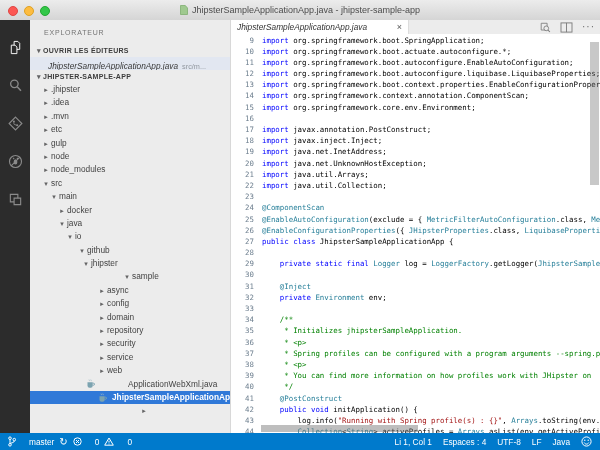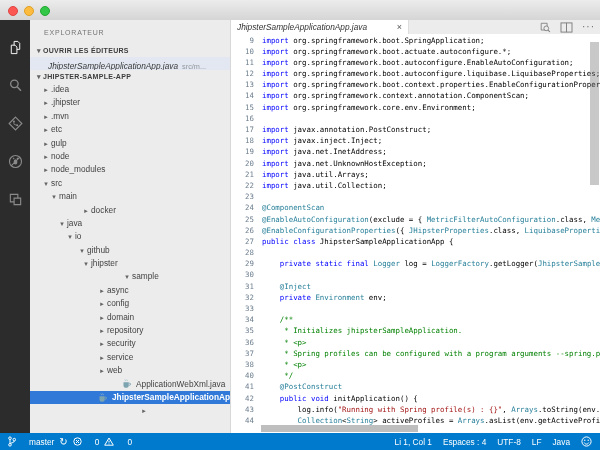--- a/index.html
+++ b/index.html
@@ -68,20 +68,26 @@
 <body>
 
 <div class="window">
 
   <div class="titlebar">
     <div class="traffic">
       <span class="light red"></span>
       <span class="light yellow"></span>
       <span class="light green"></span>
     </div>
+    <div class="win-title">
+      <svg width="8" height="10" viewBox="0 0 8 10">
+          <path d="M.5.5h4.8L7.5 3v6.5H.5z" fill="#9FC98F" stroke="#7FAF70" stroke-width=".8"></path>
+        </svg>
+      <span>JhipsterSampleApplicationApp.java - jhipster-sample-app</span>
+    </div>
   </div>
 
   <div class="main">
 
     <div class="activitybar">
       <div class="act-item">
         <svg width="15" height="15" viewBox="0 0 16 16">
             <path d="M6.5 1.5h4l2 2v6.5h-6z" fill="none" stroke="#FFF"></path>
             <path d="M3.5 5.5h4l2 2v7h-6z" fill="#2C2C2C" stroke="#FFF"></path>
           </svg>
@@ -122,28 +128,28 @@
 
       <div class="oe-row">
         <span class="oe-name">JhipsterSampleApplicationApp.java</span><span class="oe-desc">src/m...</span>
       </div>
 
       <div class="section-header"><span class="twisty">▾</span><span>JHIPSTER-SAMPLE-APP</span></div>
 
       <div class="tree">
           <div class="tree-row" style="padding-left: 12px;">
             <span class="twisty">▸</span>
+            <span class="tlabel">.jhipster</span>
+          </div>
+          <div class="tree-row" style="padding-left: 12px;">
+            <span class="twisty">▸</span>
             <span class="tlabel">.idea</span>
           </div>
           <div class="tree-row" style="padding-left: 12px;">
             <span class="twisty">▸</span>
-            <span class="tlabel">.jhipster</span>
-          </div>
-          <div class="tree-row" style="padding-left: 12px;">
-            <span class="twisty">▸</span>
             <span class="tlabel">.mvn</span>
           </div>
           <div class="tree-row" style="padding-left: 12px;">
             <span class="twisty">▸</span>
             <span class="tlabel">etc</span>
           </div>
           <div class="tree-row" style="padding-left: 12px;">
             <span class="twisty">▸</span>
             <span class="tlabel">gulp</span>
           </div>
@@ -156,21 +162,21 @@
             <span class="tlabel">node_modules</span>
           </div>
           <div class="tree-row" style="padding-left: 12px;">
             <span class="twisty">▾</span>
             <span class="tlabel">src</span>
           </div>
           <div class="tree-row" style="padding-left: 20px;">
             <span class="twisty">▾</span>
             <span class="tlabel">main</span>
           </div>
-          <div class="tree-row" style="padding-left: 28px; margin-left: 24px;">
+          <div class="tree-row" style="padding-left: 28px;">
             <span class="twisty">▸</span>
             <span class="tlabel">docker</span>
           </div>
           <div class="tree-row" style="padding-left: 28px;">
             <span class="twisty">▾</span>
             <span class="tlabel">java</span>
           </div>
           <div class="tree-row" style="padding-left: 36px;">
             <span class="twisty">▾</span>
             <span class="tlabel">io</span>
@@ -208,21 +214,21 @@
             <span class="tlabel">security</span>
           </div>
           <div class="tree-row" style="padding-left: 68px; align-items: center;">
             <span class="twisty">▸</span>
             <span class="tlabel">service</span>
           </div>
           <div class="tree-row" style="padding-left: 68px;">
             <span class="twisty">▸</span>
             <span class="tlabel">web</span>
           </div>
-          <div class="tree-row" style="padding-left: 92px;">
+          <div class="tree-row" style="padding-left: 56px; gap: 28px;">
             <span class="file-ico"><svg width="9" height="10" viewBox="0 0 9 10">
                 <path d="M1.5 3.2h5.2v3.6a2 2 0 0 1-2 2h-1.2a2 2 0 0 1-2-2z" fill="#7BA3B0"></path>
                 <path d="M6.7 4.2h.8a1 1 0 0 1 0 2h-.8" stroke="#7BA3B0" fill="none"></path>
                 <path d="M3 .6c0 .7.6.7.6 1.5M4.8.6c0 .7.6.7.6 1.5" stroke="#9FBCC6" fill="none" stroke-width=".8"></path>
               </svg></span>
             <span class="tlabel">ApplicationWebXml.java</span>
           </div>
           <div class="tree-row selected" style="padding-left: 68px;">
             <span class="file-ico"><svg width="9" height="10" viewBox="0 0 9 10">
                 <path d="M1.5 3.2h5.2v3.6a2 2 0 0 1-2 2h-1.2a2 2 0 0 1-2-2z" fill="#7BA3B0"></path>
@@ -283,20 +289,21 @@
             <div class="code-line"><span class="ln">29</span><span class="tok-p">    </span><span class="tok-k">private static final</span><span class="tok-p"> </span><span class="tok-t">Logger</span><span class="tok-p"> log = </span><span class="tok-t">LoggerFactory</span><span class="tok-p">.getLogger(</span><span class="tok-t">JhipsterSampleApplicationApp</span></div>
             <div class="code-line"><span class="ln">30</span></div>
             <div class="code-line"><span class="ln">31</span><span class="tok-p">    </span><span class="tok-t">@Inject</span></div>
             <div class="code-line"><span class="ln">32</span><span class="tok-p">    </span><span class="tok-k">private</span><span class="tok-p"> </span><span class="tok-t">Environment</span><span class="tok-p"> env;</span></div>
             <div class="code-line"><span class="ln">33</span></div>
             <div class="code-line"><span class="ln">34</span><span class="tok-p">    </span><span class="tok-c">/**</span></div>
             <div class="code-line"><span class="ln">35</span><span class="tok-p">    </span><span class="tok-c"> * Initializes jhipsterSampleApplication.</span></div>
             <div class="code-line"><span class="ln">36</span><span class="tok-p">    </span><span class="tok-c"> * &lt;p&gt;</span></div>
             <div class="code-line"><span class="ln">37</span><span class="tok-p">    </span><span class="tok-c"> * Spring profiles can be configured with a program arguments --spring.profiles.active=your-active-profile</span></div>
             <div class="code-line"><span class="ln">38</span><span class="tok-p">    </span><span class="tok-c"> * &lt;p&gt;</span></div>
+            <div class="code-line"><span class="ln">39</span><span class="tok-p">    </span><span class="tok-c"> * You can find more information on how profiles work with JHipster on</span></div>
             <div class="code-line"><span class="ln">40</span><span class="tok-p">    </span><span class="tok-c"> */</span></div>
             <div class="code-line"><span class="ln">41</span><span class="tok-p">    </span><span class="tok-t">@PostConstruct</span></div>
             <div class="code-line"><span class="ln">42</span><span class="tok-p">    </span><span class="tok-k">public void</span><span class="tok-p"> initApplication() {</span></div>
             <div class="code-line"><span class="ln">43</span><span class="tok-p">        log.info(</span><span class="tok-s">"Running with Spring profile(s) : {}"</span><span class="tok-p">, </span><span class="tok-t">Arrays</span><span class="tok-p">.toString(env.getActiveProfiles()));</span></div>
             <div class="code-line"><span class="ln">44</span><span class="tok-p">        </span><span class="tok-t">Collection</span><span class="tok-p">&lt;</span><span class="tok-t">String</span><span class="tok-p">&gt; activeProfiles = </span><span class="tok-t">Arrays</span><span class="tok-p">.asList(env.getActiveProfiles());</span></div>
           </div>
         <div class="vscroll"></div>
         <div class="hscroll"></div>
       </div>
     </div>

